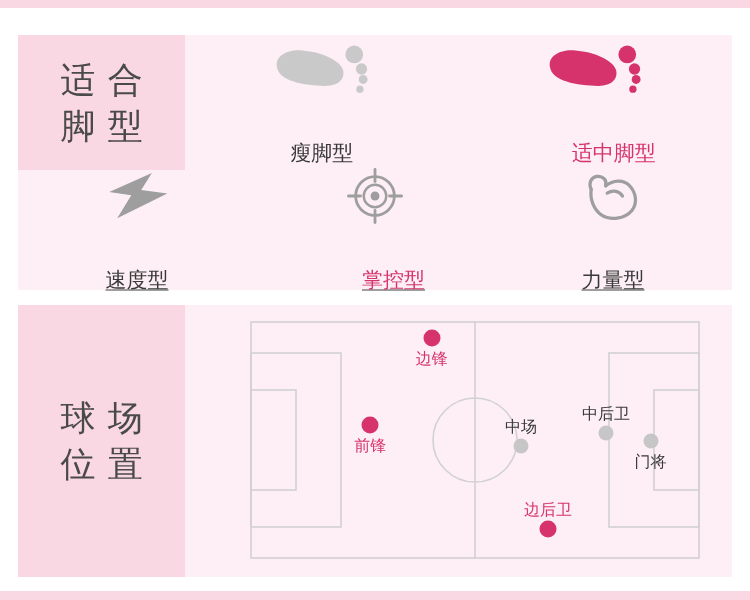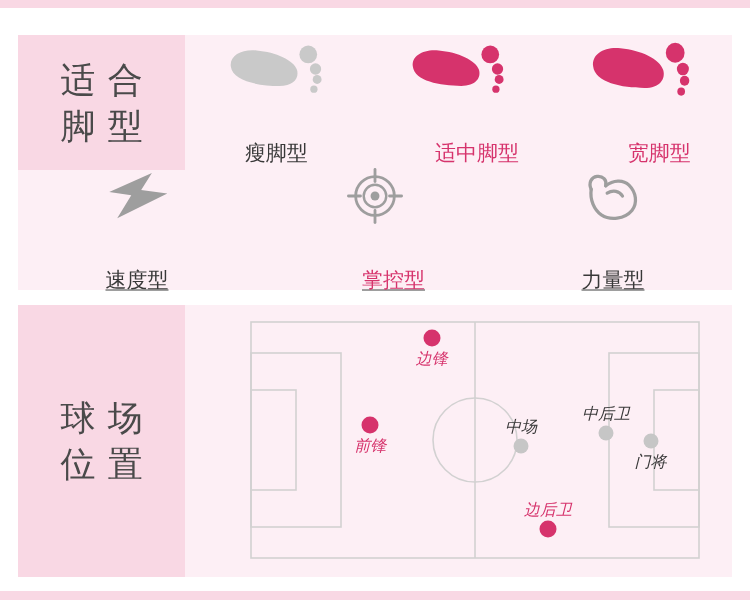--- a/index.html
+++ b/index.html
@@ -57,21 +57,21 @@
 
   .marker { position:absolute; width:0; height:0; }
   .marker .dot {
     position:absolute; left:0; top:0; transform:translate(-50%,-50%);
     width:15px; height:15px; border-radius:50%;
     background:var(--dot-inactive,#c6c6c6);
   }
   .marker.active .dot { width:17px; height:17px; background:var(--accent,#d6336c); }
   .marker .m-label {
     position:absolute; left:0; transform:translateX(-50%);
-    white-space:nowrap; font-size:16px; color:var(--text-dark,#333);font-style:italic;
+    white-space:nowrap; font-size:16px; color:var(--text-dark,#333);
   }
   .marker.active .m-label { color:var(--accent,#d6336c); }
   .marker.label-above .m-label { top:-29px; }
   .marker.label-below .m-label { top:11px; }
 </style>
 </head>
 <body>
 
 <div class="page">
 
@@ -103,32 +103,20 @@
             <path d="M6 30 C4 16 20 8 38 10 C62 12 84 22 88 34 C91 44 84 54 66 54 C40 54 8 48 6 30 Z"></path>
             <circle cx="102" cy="15" r="11"></circle>
             <circle cx="111" cy="33" r="7"></circle>
             <circle cx="113" cy="46" r="5.5"></circle>
             <circle cx="109" cy="58" r="4.5"></circle>
           </svg>
         </span>
         <span class="item-label">适中脚型</span>
       </div>
 
-      <div class="item active">
-        <span class="icon wide">
-          <svg width="100" height="54" viewBox="0 0 124 66" fill="currentColor">
-            <path d="M6 30 C4 16 20 8 38 10 C62 12 84 22 88 34 C91 44 84 54 66 54 C40 54 8 48 6 30 Z"></path>
-            <circle cx="102" cy="15" r="11"></circle>
-            <circle cx="111" cy="33" r="7"></circle>
-            <circle cx="113" cy="46" r="5.5"></circle>
-            <circle cx="109" cy="58" r="4.5"></circle>
-          </svg>
-        </span>
-        <span class="item-label">宽脚型</span>
-      </div>
 
     </div>
   </section>
 
   <section class="section playstyle">
     <div class="section-content">
 
       <div class="item">
         <span class="icon">
           <svg width="66" height="58" viewBox="0 0 80 64" fill="currentColor">

